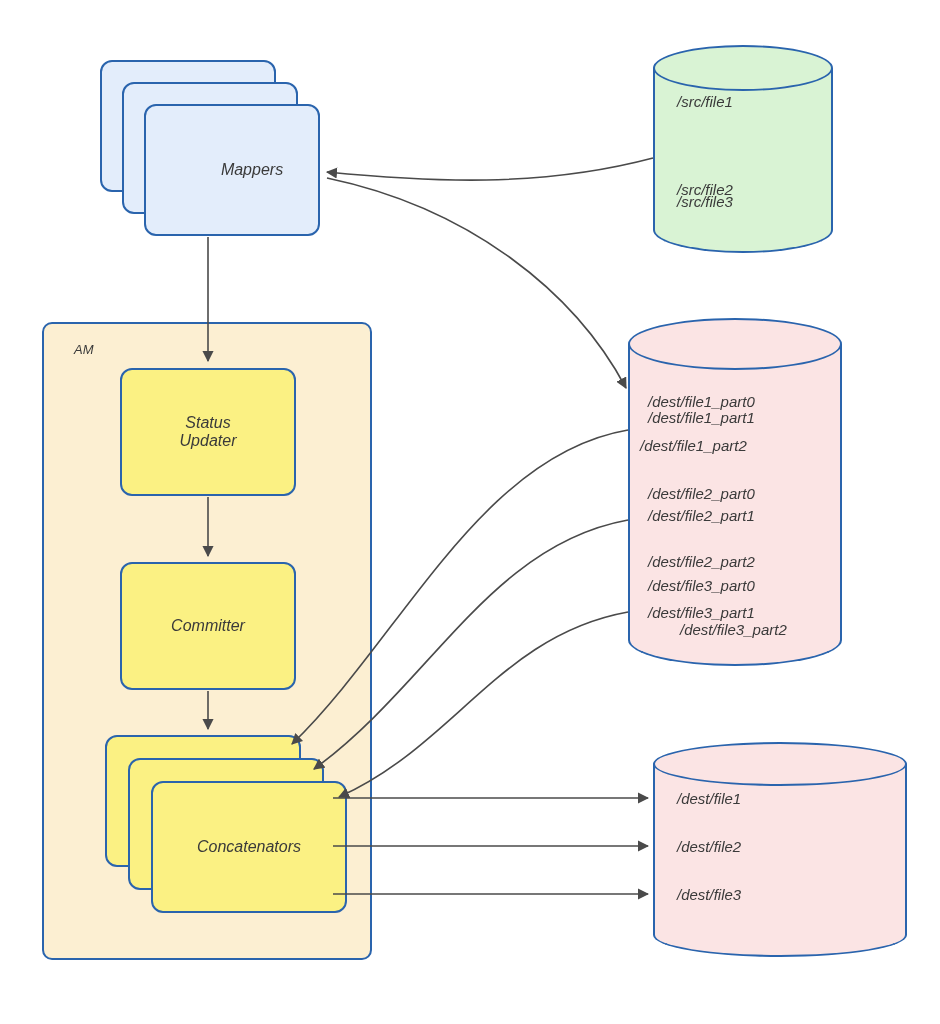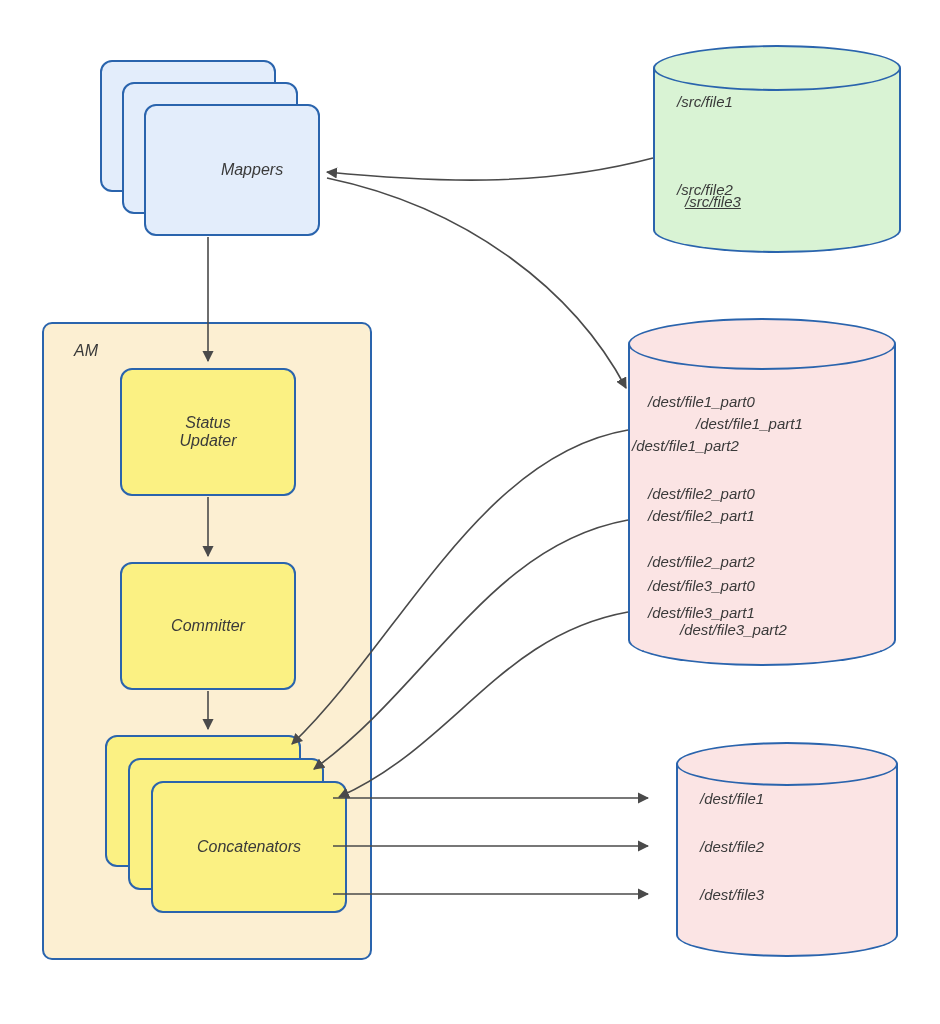--- a/index.html
+++ b/index.html
@@ -23,21 +23,21 @@
   .stack-card.blue   { background:var(--card-blue,#e3edfb); }
   .stack-card.yellow { background:var(--node-yellow,#fbf183); width:196px; }
 
   
   .am-box {
     position:absolute; left:42px; top:322px; width:330px; height:638px;
     background:var(--container-orange,#fcefd2);
     border:2.5px solid var(--stroke-blue,#2a64ad);
     border-radius:10px;
   }
-  .am-label { position:absolute; left:30px; top:18px; font-size:16px; }
+  .am-label { position:absolute; left:30px; top:18px; font-size:13px; }
 
   
   .node {
     position:absolute; width:176px; height:128px;
     background:var(--node-yellow,#fbf183);
     border:2.5px solid var(--stroke-blue,#2a64ad);
     border-radius:12px;
     display:flex; align-items:center; justify-content:center;
     text-align:center; font-size:16px;
   }
@@ -94,43 +94,43 @@
   <div class="node" style="left:120px; top:562px;">
     <span class="label">Committer</span>
   </div>
 
   <div class="stack-card yellow" style="left:105px; top:735px;"></div>
   <div class="stack-card yellow" style="left:128px; top:758px;"></div>
   <div class="stack-card yellow" style="left:151px; top:781px;">
     <span class="node-label">Concatenators</span>
   </div>
 
-  <div class="cylinder green" style="left:653px; top:45px; width:248px; height:208px;">
+  <div class="cylinder green" style="left:653px; top:45px; width:180px; height:208px;">
     <div class="cyl-body" style="top:23px; border-radius:0 0 50% 50% / 0 0 23px 23px;"></div>
     <div class="cyl-top" style="height:46px;"></div>
     <div class="cyl-label" style="left:24px; top:48px;">/src/file1</div>
     <div class="cyl-label" style="left:24px; top:98px;margin-top:38px;">/src/file2</div>
-    <div class="cyl-label" style="left:32px; top:148px;text-decoration:underline;">/src/file3</div>
+    <div class="cyl-label" style="left:24px; top:148px;">/src/file3</div>
   </div>
 
-  <div class="cylinder pink" style="left:628px; top:318px; width:268px; height:348px;">
+  <div class="cylinder pink" style="left:628px; top:318px; width:214px; height:348px;">
     <div class="cyl-body" style="top:26px; border-radius:0 0 50% 50% / 0 0 26px 26px;"></div>
     <div class="cyl-top" style="height:52px;"></div>
     <div class="cyl-label" style="left:20px; top:75px;">/dest/file1_part0</div>
-    <div class="cyl-label" style="left:20px; top:97px;margin-left:48px;">/dest/file1_part1</div>
-    <div class="cyl-label" style="left:4px; top:119px;">/dest/file1_part2</div>
+    <div class="cyl-label" style="left:20px; top:91px;">/dest/file1_part1</div>
+    <div class="cyl-label" style="left:12px; top:119px;">/dest/file1_part2</div>
     <div class="cyl-label" style="left:20px; top:167px;">/dest/file2_part0</div>
     <div class="cyl-label" style="left:20px; top:189px;text-align:right;">/dest/file2_part1</div>
     <div class="cyl-label" style="left:20px; top:211px;margin-top:24px;">/dest/file2_part2</div>
     <div class="cyl-label" style="left:20px; top:259px;">/dest/file3_part0</div>
     <div class="cyl-label" style="left:20px; top:286px;text-align:right;">/dest/file3_part1</div>
     <div class="cyl-label" style="left:20px; top:303px;margin-left:32px;">/dest/file3_part2</div>
   </div>
 
-  <div class="cylinder pink" style="left:653px; top:742px; width:222px; height:215px;margin-left:23px;">
+  <div class="cylinder pink" style="left:653px; top:742px; width:254px; height:215px;">
     <div class="cyl-body" style="top:22px; border-radius:0 0 50% 50% / 0 0 22px 22px;"></div>
     <div class="cyl-top" style="height:44px;"></div>
     <div class="cyl-label" style="left:24px; top:48px;">/dest/file1</div>
     <div class="cyl-label" style="left:24px; top:96px;">/dest/file2</div>
     <div class="cyl-label" style="left:24px; top:144px;">/dest/file3</div>
   </div>
 
   <svg class="arrows" xmlns="http://www.w3.org/2000/svg">
     <defs>
       <marker id="arrow" viewBox="0 0 10 10" refX="9" refY="5" markerWidth="7" markerHeight="7" orient="auto">

